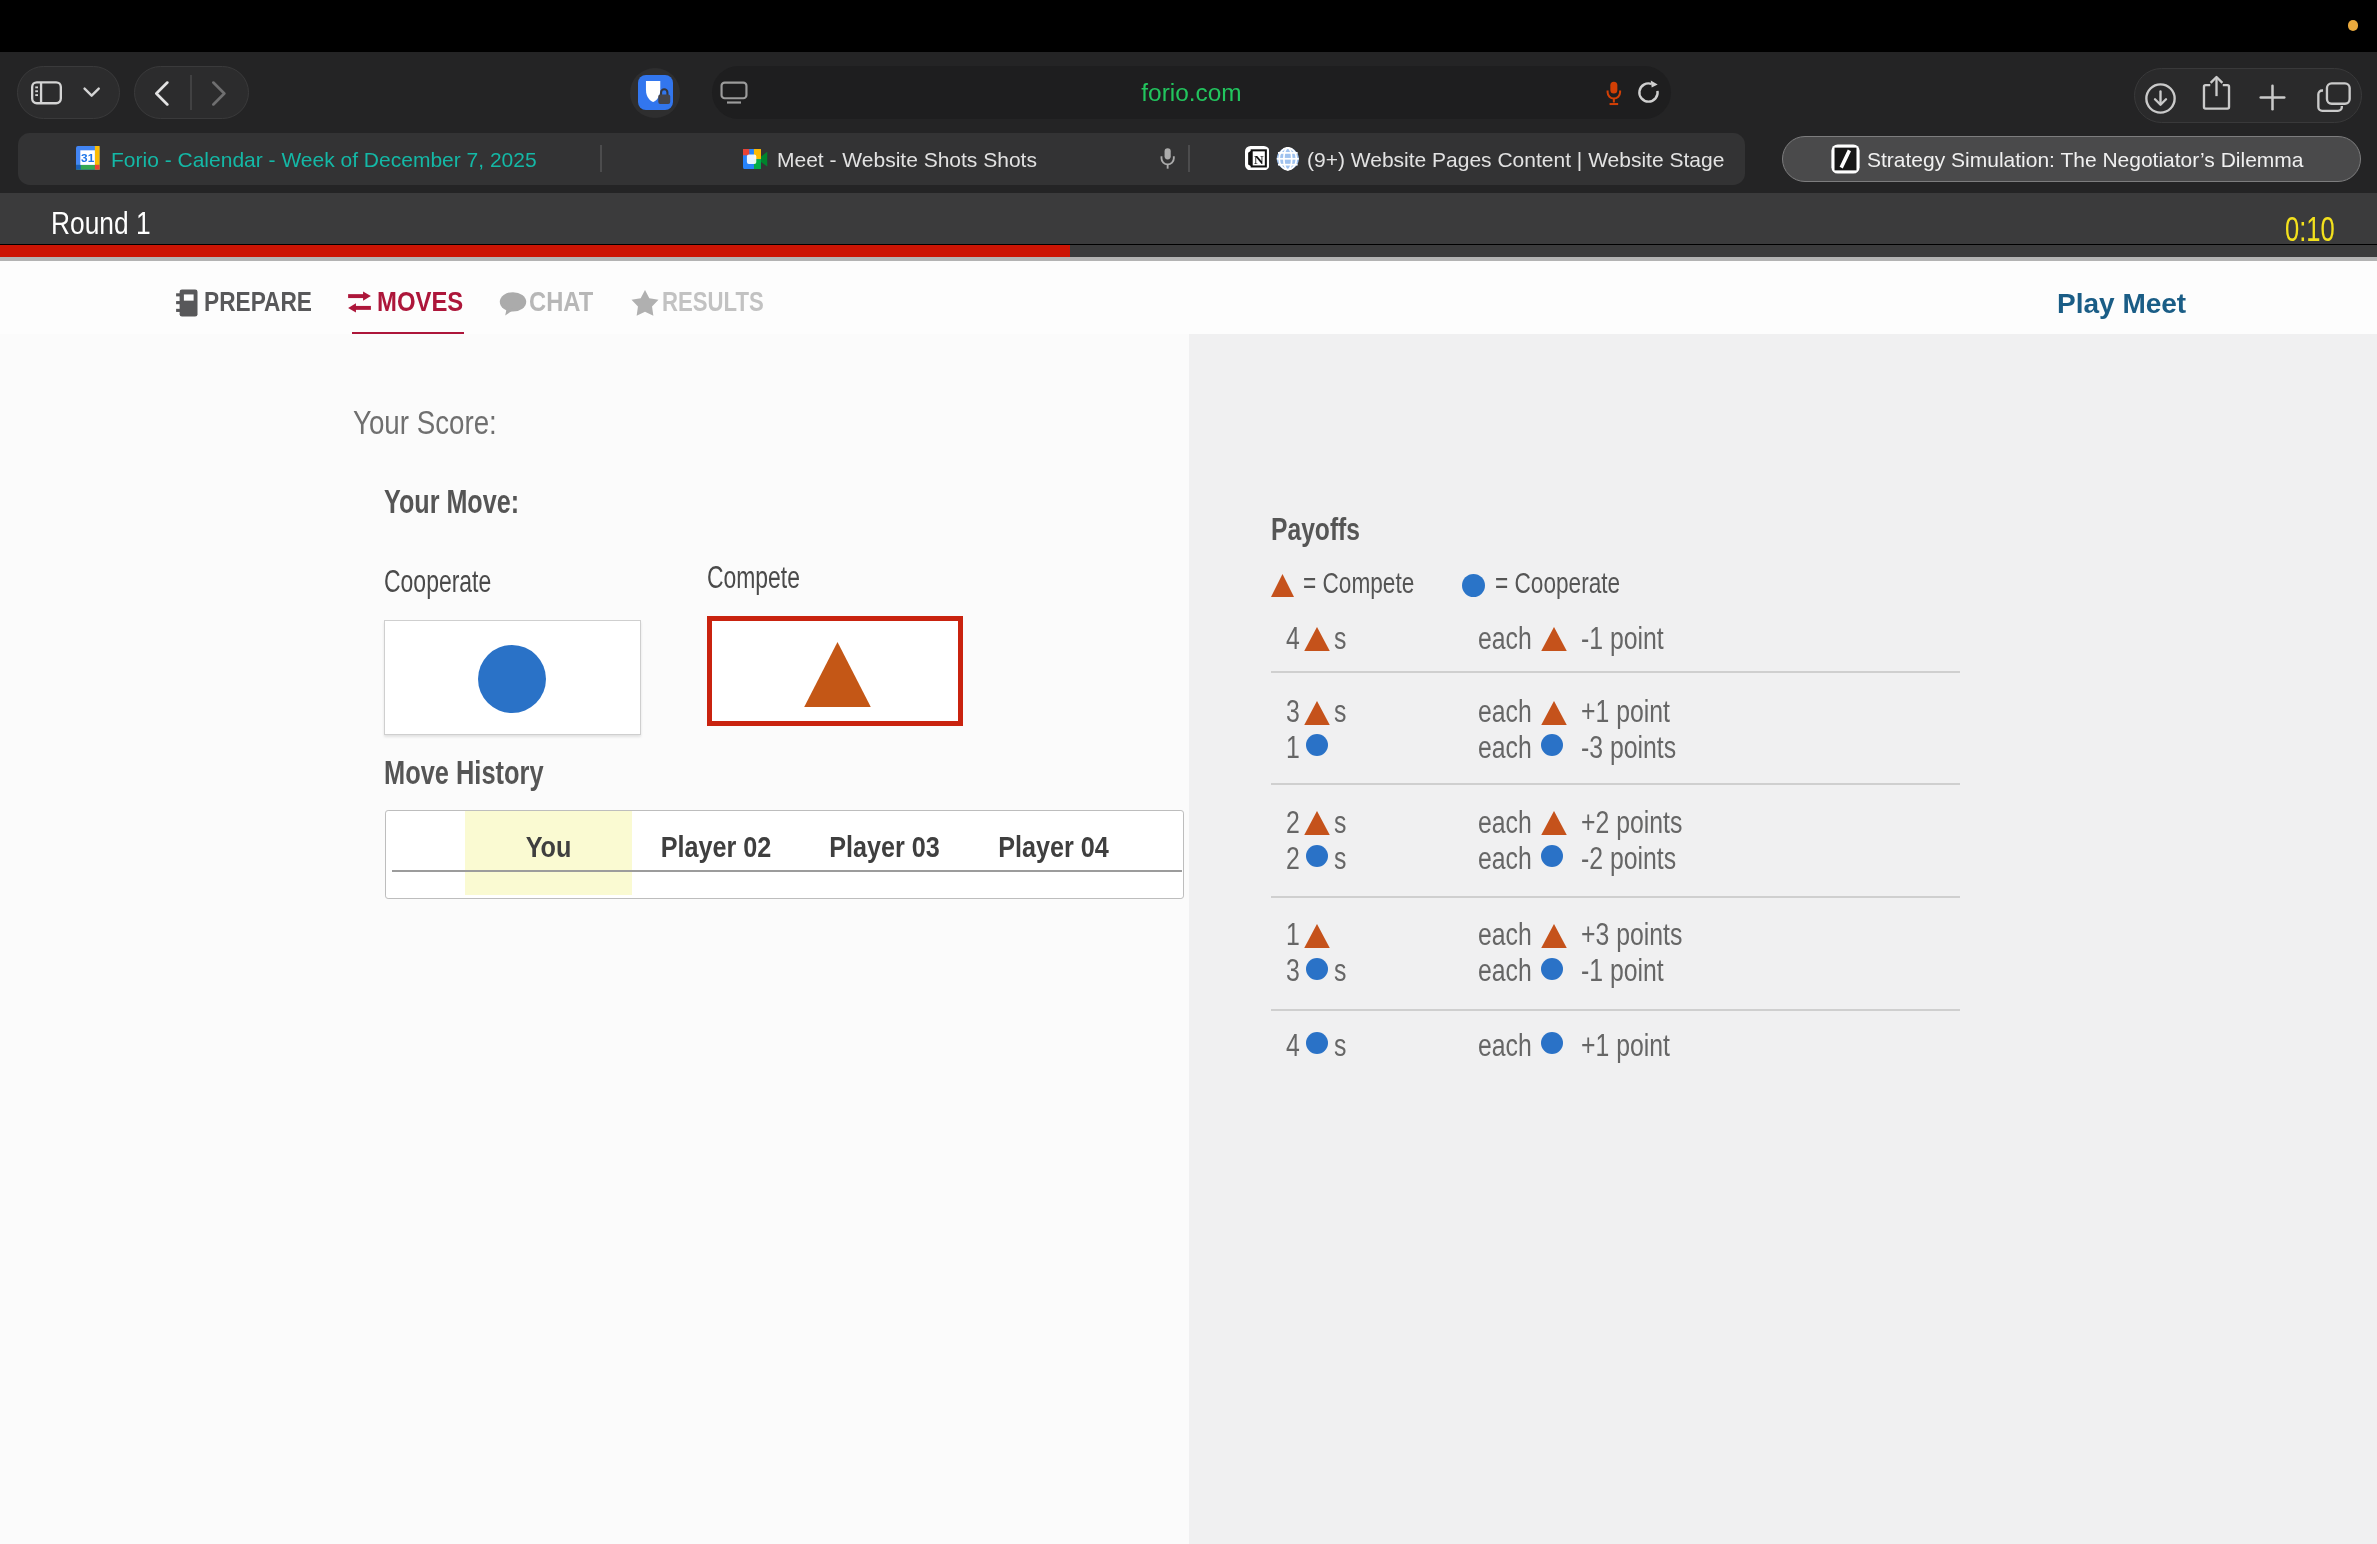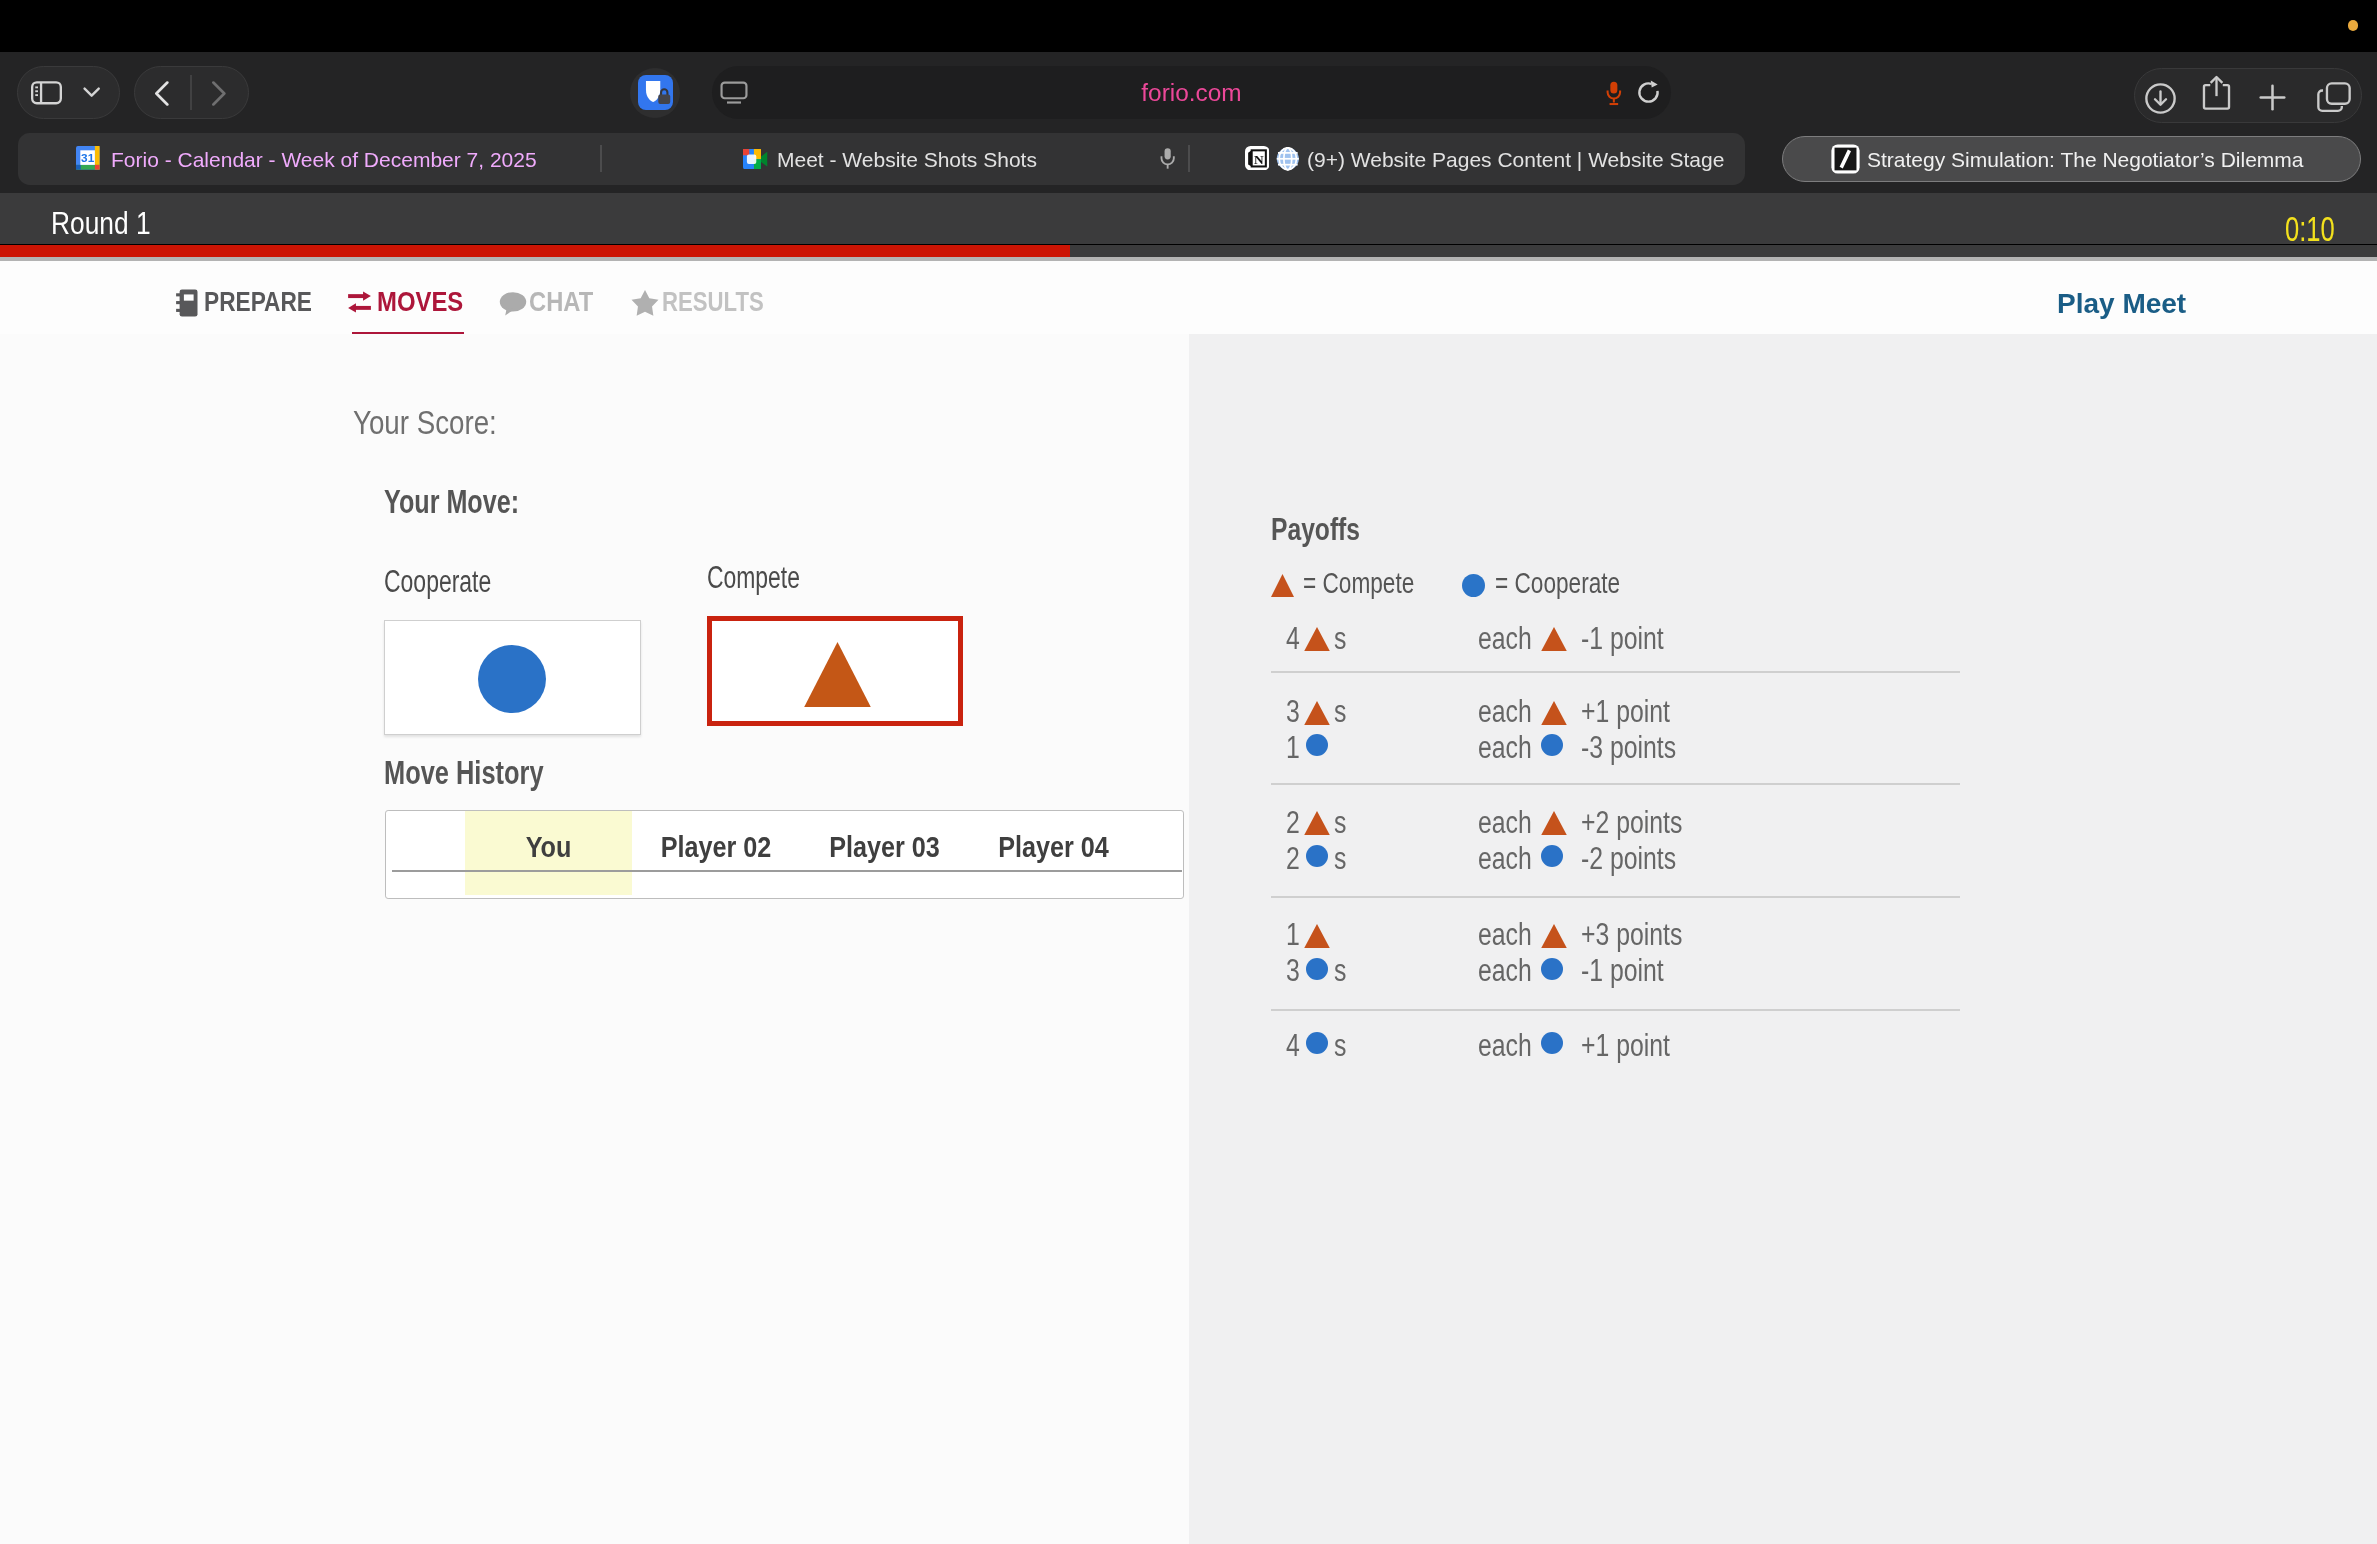--- a/index.html
+++ b/index.html
@@ -44,21 +44,21 @@
     <path d="M10 7.5 H28 V18.5 C28 28 22.5 32.5 19 34 C15.5 32.5 10 28 10 18.5 Z" fill="#fff"></path>
     <path d="M29 25 v-3 a4 4 0 0 1 8 0 v3" fill="none" stroke="#35353a" stroke-width="2.6"></path>
     <rect x="25.5" y="24.5" width="15" height="12" rx="2.5" fill="#44444a"></rect>
   </svg>
 
   <div class="abs" style="left:712px;top:66px;width:959px;height:53px;border-radius:27px;background:#1e1e1f;"></div>
   <svg class="abs" style="left:720px;top:81px;" width="28" height="23.6" viewBox="0 0 36 30">
     <rect x="2" y="2" width="32" height="20" rx="4" fill="none" stroke="#9b9b9b" stroke-width="2.8"></rect>
     <line x1="9" y1="27.5" x2="27" y2="27.5" stroke="#9b9b9b" stroke-width="2.8"></line>
   </svg>
-  <div class="abs" style="left:712px;top:72px;width:959px;text-align:center;font-size:24.4px;color:#ec4899;line-height:41px;">forio.com</div>
+  <div class="abs" style="left:712px;top:72px;width:959px;text-align:center;font-size:24.4px;color:#22c55e;line-height:41px;">forio.com</div>
   <svg class="abs" style="left:1606px;top:81px;" width="15.7" height="25" viewBox="0 0 20 32">
     <rect x="5.5" y="1" width="9" height="15" rx="4.5" fill="#d23f05"></rect>
     <path d="M2 12 v2.5 a8 8 0 0 0 16 0 V12" fill="none" stroke="#d23f05" stroke-width="2.6"></path>
     <line x1="10" y1="23" x2="10" y2="27.5" stroke="#d23f05" stroke-width="2.6"></line>
     <line x1="4.5" y1="29.5" x2="15.5" y2="29.5" stroke="#d23f05" stroke-width="2.6"></line>
   </svg>
   <svg class="abs" style="left:1635px;top:79px;" width="27" height="27" viewBox="0 0 34 34">
     <path d="M28.3 15.0 A 11.5 11.5 0 1 1 20.9 6.2" fill="none" stroke="#cfcfcf" stroke-width="3"></path>
     <polygon points="19.8,1.8 21.0,10.6 28.6,6.8" fill="#cfcfcf"></polygon>
   </svg>
@@ -87,21 +87,21 @@
 
   <svg class="abs" style="left:76px;top:146px;" width="23.6" height="23.6" viewBox="0 0 30 30">
     <rect x="0" y="0" width="30" height="30" rx="2.5" fill="#4285f4"></rect>
     <rect x="24" y="0" width="6" height="30" fill="#fbbc04"></rect>
     <rect x="0" y="24" width="30" height="6" fill="#34a853"></rect>
     <rect x="24" y="24" width="6" height="6" fill="#ea4335"></rect>
     <rect x="0" y="24" width="6" height="6" fill="#1a5fb8"></rect>
     <rect x="5.5" y="5.5" width="18.5" height="18.5" fill="#fff"></rect>
     <text x="14.8" y="20" font-size="15" font-weight="bold" fill="#1a73e8" text-anchor="middle" font-family="Liberation Sans">31</text>
   </svg>
-  <div class="abs" style="left:111px;top:149px;font-size:21px;color:#f0abfc;line-height:21px;">Forio - Calendar - Week of December 7, 2025</div>
+  <div class="abs" style="left:111px;top:149px;font-size:21px;color:#14b8a6;line-height:21px;">Forio - Calendar - Week of December 7, 2025</div>
   <div class="abs" style="left:600px;top:145px;width:1.6px;height:27px;background:#4c4c4d;"></div>
 
   <svg class="abs" style="left:743px;top:149px;" width="25" height="20.4" viewBox="0 0 32 26">
     <rect x="0" y="0" width="23" height="26" rx="3" fill="#2684fc"></rect>
     <rect x="0" y="0" width="8" height="8" fill="#ea4335"></rect>
     <rect x="14" y="0" width="9" height="13" fill="#ffba00"></rect>
     <rect x="14" y="13" width="9" height="13" fill="#00ac47"></rect>
     <path d="M23 9.5 L31 3.5 V22.5 L23 16.5 Z" fill="#00832d"></path>
     <rect x="5" y="7" width="12" height="12" rx="2.5" fill="#fff" fill-opacity="0.9"></rect>
   </svg>

